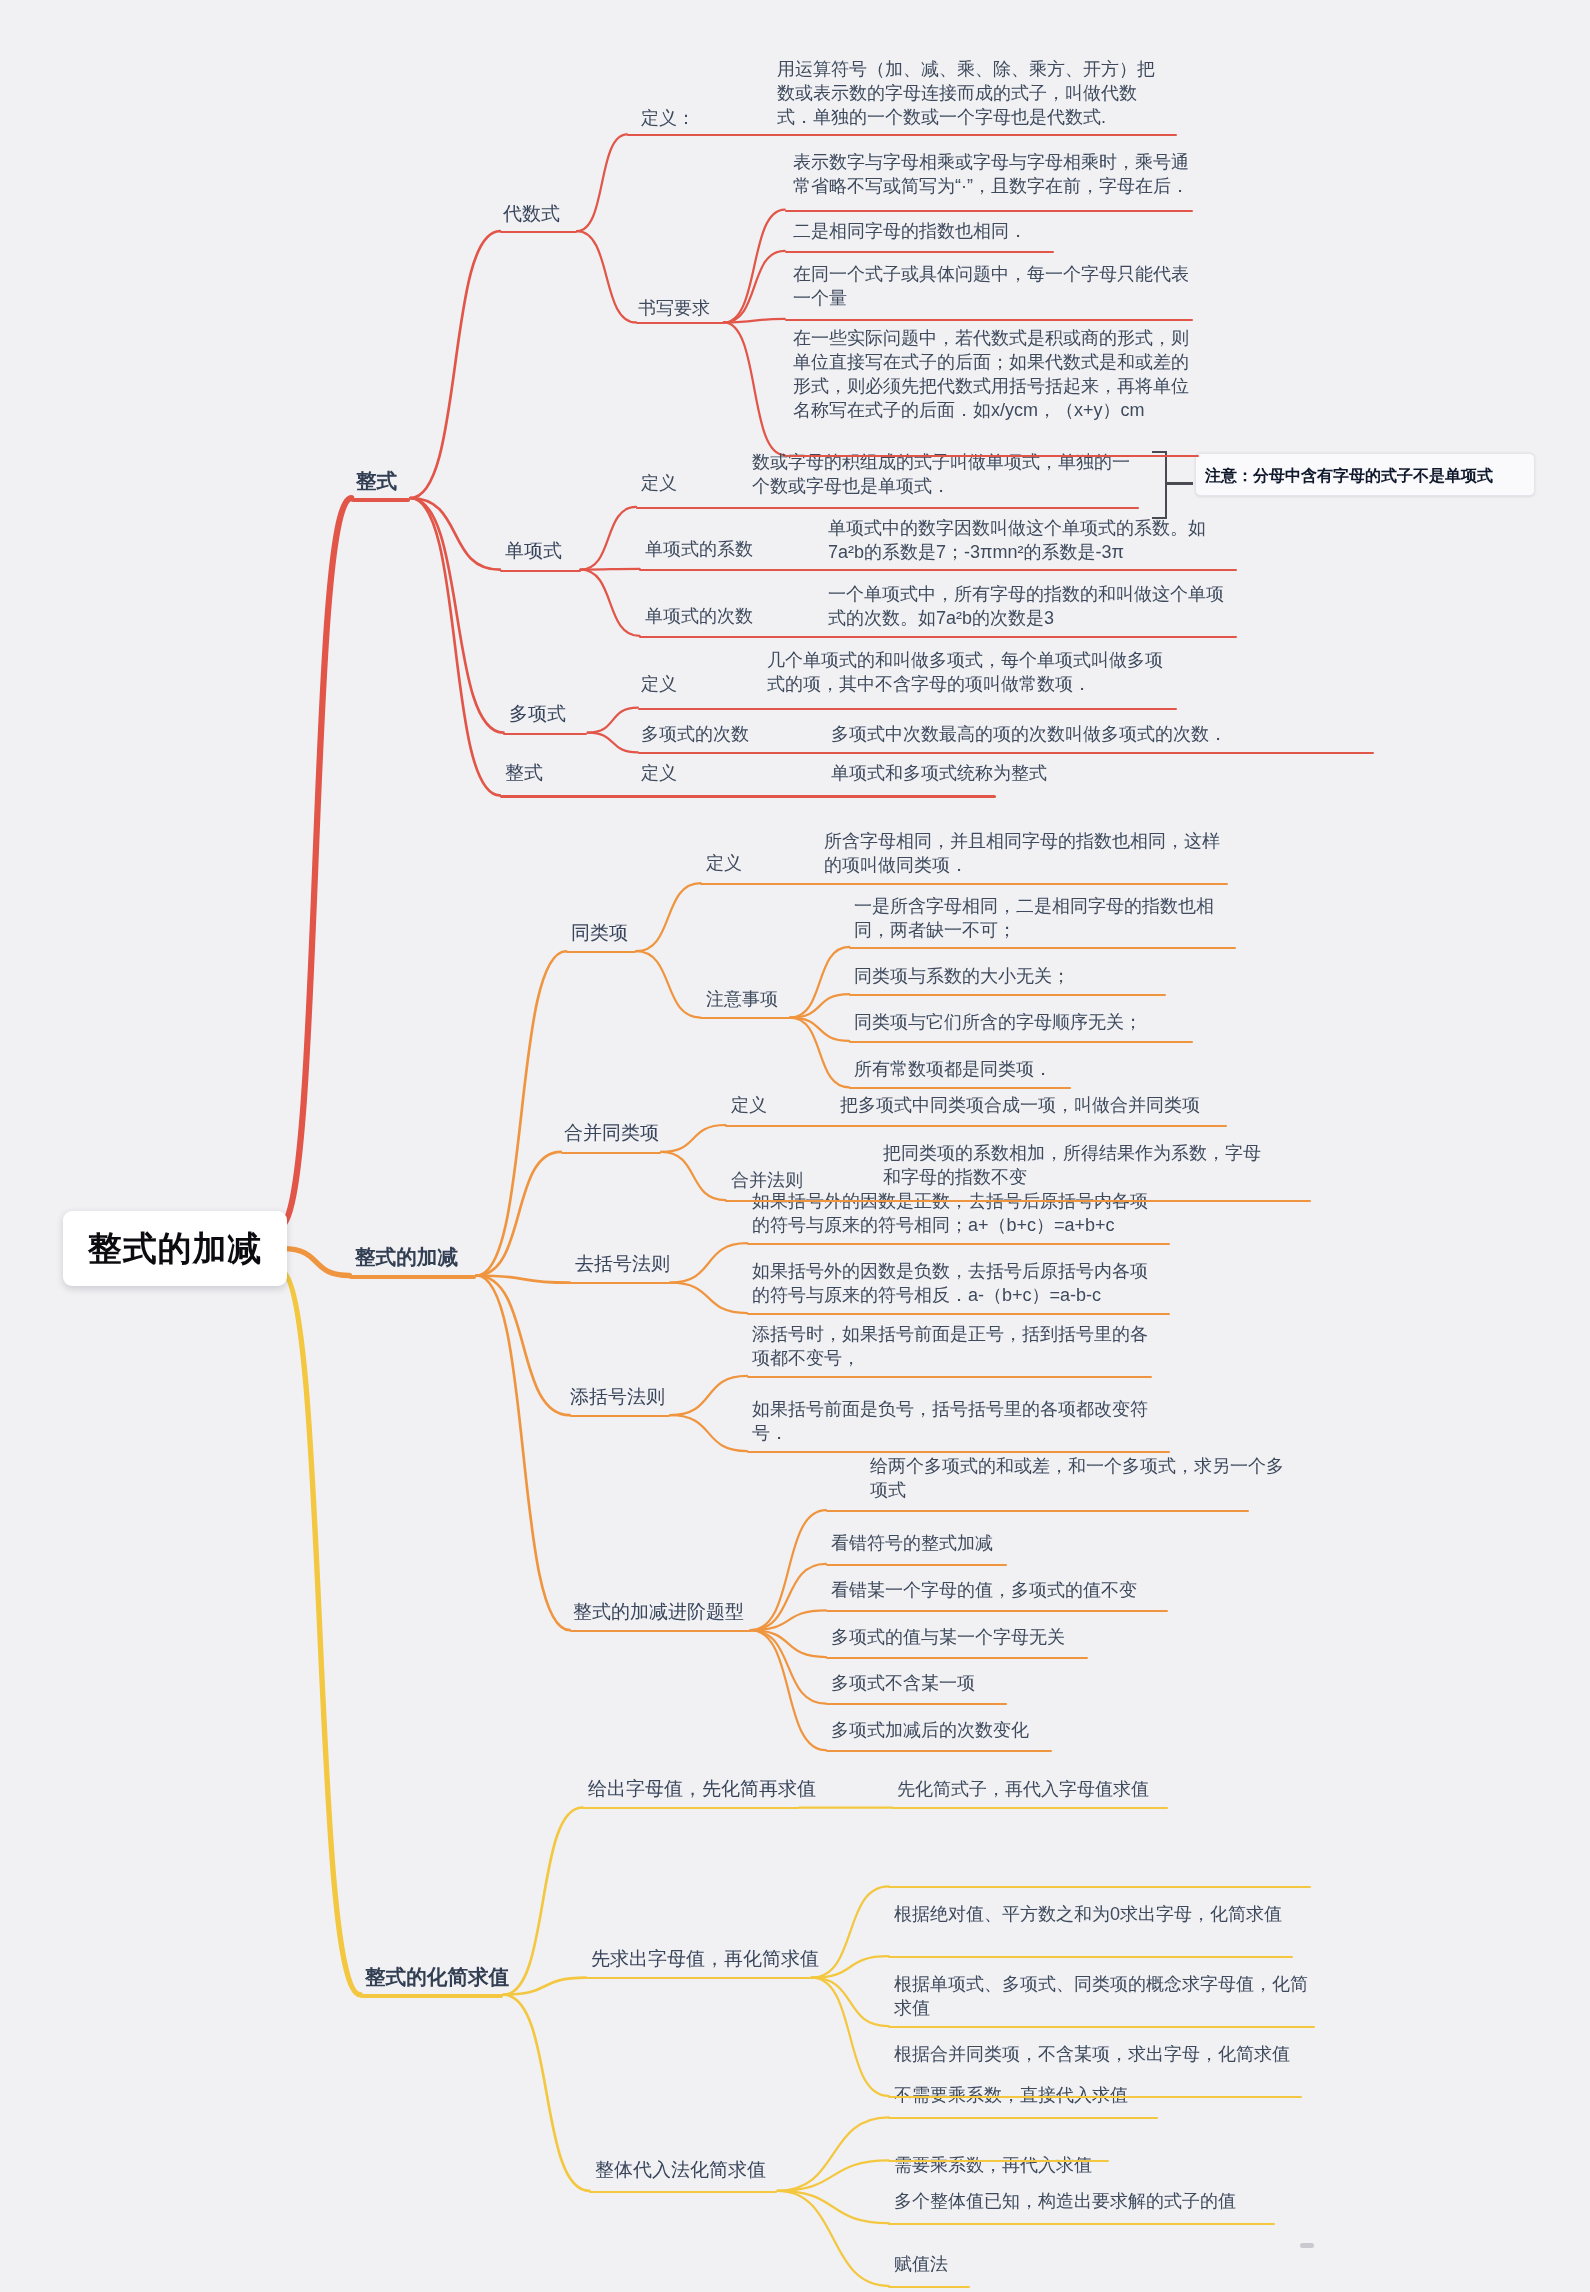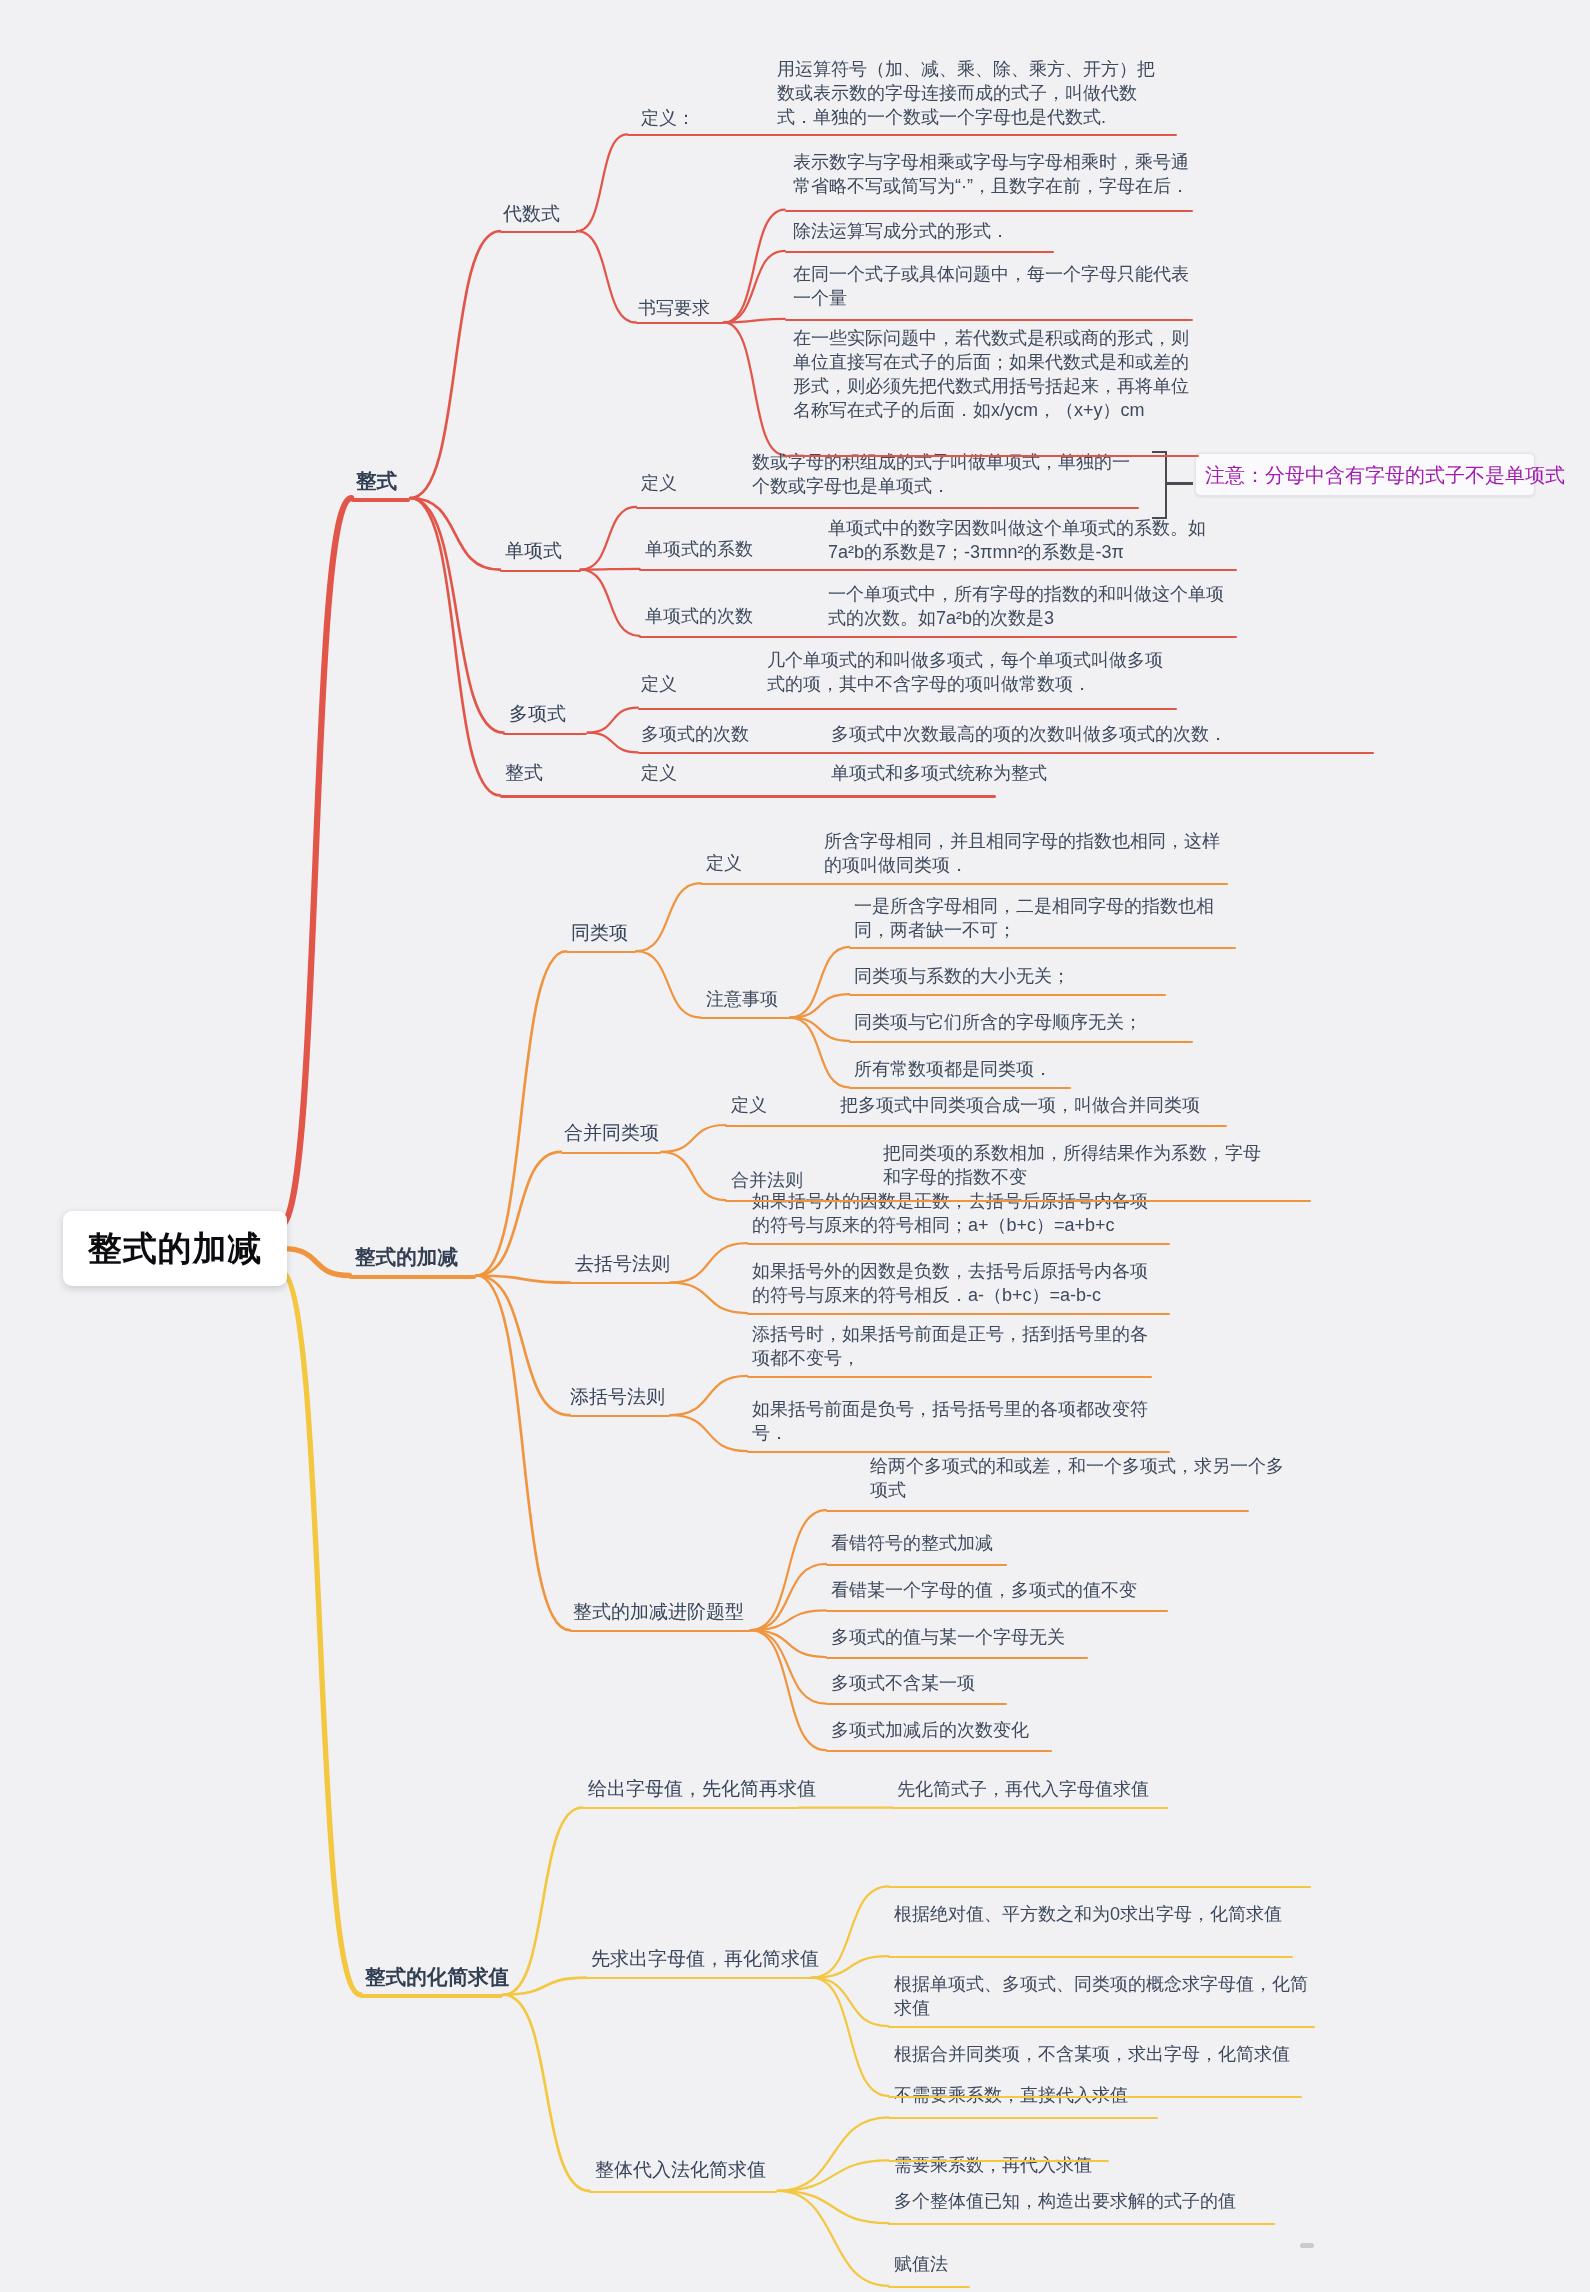--- a/index.html
+++ b/index.html
@@ -9,21 +9,21 @@
   .txt{position:absolute;font-size:18px;line-height:24px;color:#3e4a5c;}
   .lbl{position:absolute;font-size:18px;line-height:24px;color:#3e4a5c;white-space:nowrap;}
   .sub{font-size:19px;color:#39455a;}
   .b1{position:absolute;font-weight:bold;font-size:20.6px;color:#323e52;white-space:nowrap;}
   .nw{white-space:nowrap;}
   .root{position:absolute;left:63px;top:1211px;width:224px;height:75px;background:#ffffff;
         border-radius:9px;box-shadow:0 2.7px 7.2px rgba(40,40,60,.18);display:flex;align-items:center;
         justify-content:center;font-weight:800;font-size:34px;color:#0c0c10;letter-spacing:0.9px;}
   .notice{position:absolute;left:1195px;top:453px;width:340px;height:43px;background:#fafafc;
           border:0.9px solid #e4e4ec;border-radius:5.4px;box-shadow:0 0.9px 2.7px rgba(40,40,60,.10);
-          font-weight:normal;font-size:20px;color:#a21caf;line-height:43px;padding:0 9px;
+          font-weight:bold;font-size:16px;color:#0f172a;line-height:43px;padding:0 9px;
           box-sizing:border-box;white-space:nowrap;}
   .bracket{position:absolute;left:1152px;top:451px;width:12.5px;height:64px;
            border-top:2.7px solid #4a4a52;border-right:2.7px solid #4a4a52;border-bottom:2.7px solid #4a4a52;}
   .brdash{position:absolute;left:1166px;top:482px;width:27px;height:2.7px;background:#4a4a52;}
   .uline{position:absolute;border-radius:1.8px;}
   .watermark{position:absolute;left:1300px;top:2243px;width:14.3px;height:4.5px;background:#a8a8b0;
              opacity:.55;border-radius:2.7px;}
 </style>
 </head>
 <body>
@@ -87,21 +87,21 @@
 
   <div class="root">整式的加减</div>
 
   <div class="b1" style="left:356px;top:467px;">整式</div>
 
   <div class="lbl sub" style="left:503px;top:202px;">代数式</div>
   <div class="lbl" style="left:641px;top:106px;">定义：</div>
   <div class="txt" style="left:777px;top:57px;width:394px;">用运算符号（加、减、乘、除、乘方、开方）把数或表示数的字母连接而成的式子，叫做代数式．单独的一个数或一个字母也是代数式.</div>
   <div class="lbl" style="left:638px;top:296px;">书写要求</div>
   <div class="txt" style="left:793px;top:150px;width:407px;">表示数字与字母相乘或字母与字母相乘时，乘号通常省略不写或简写为“·”，且数字在前，字母在后．</div>
-  <div class="txt nw" style="left:793px;top:219px;">除法运算写成分式的形式．</div>
+  <div class="txt nw" style="left:793px;top:219px;">二是相同字母的指数也相同．</div>
   <div class="txt" style="left:793px;top:262px;width:403px;">在同一个式子或具体问题中，每一个字母只能代表一个量</div>
   <div class="txt" style="left:793px;top:326px;width:407px;">在一些实际问题中，若代数式是积或商的形式，则单位直接写在式子的后面；如果代数式是和或差的形式，则必须先把代数式用括号括起来，再将单位名称写在式子的后面．如x/ycm，（x+y）cm</div>
 
   <div class="lbl sub" style="left:505px;top:539px;">单项式</div>
   <div class="lbl" style="left:641px;top:471px;">定义</div>
   <div class="txt" style="left:752px;top:450px;width:394px;">数或字母的积组成的式子叫做单项式，单独的一个数或字母也是单项式．</div>
   <div class="bracket"></div>
   <div class="brdash"></div>
   <div class="notice">注意：分母中含有字母的式子不是单项式</div>
   <div class="lbl" style="left:645px;top:537px;">单项式的系数</div>

